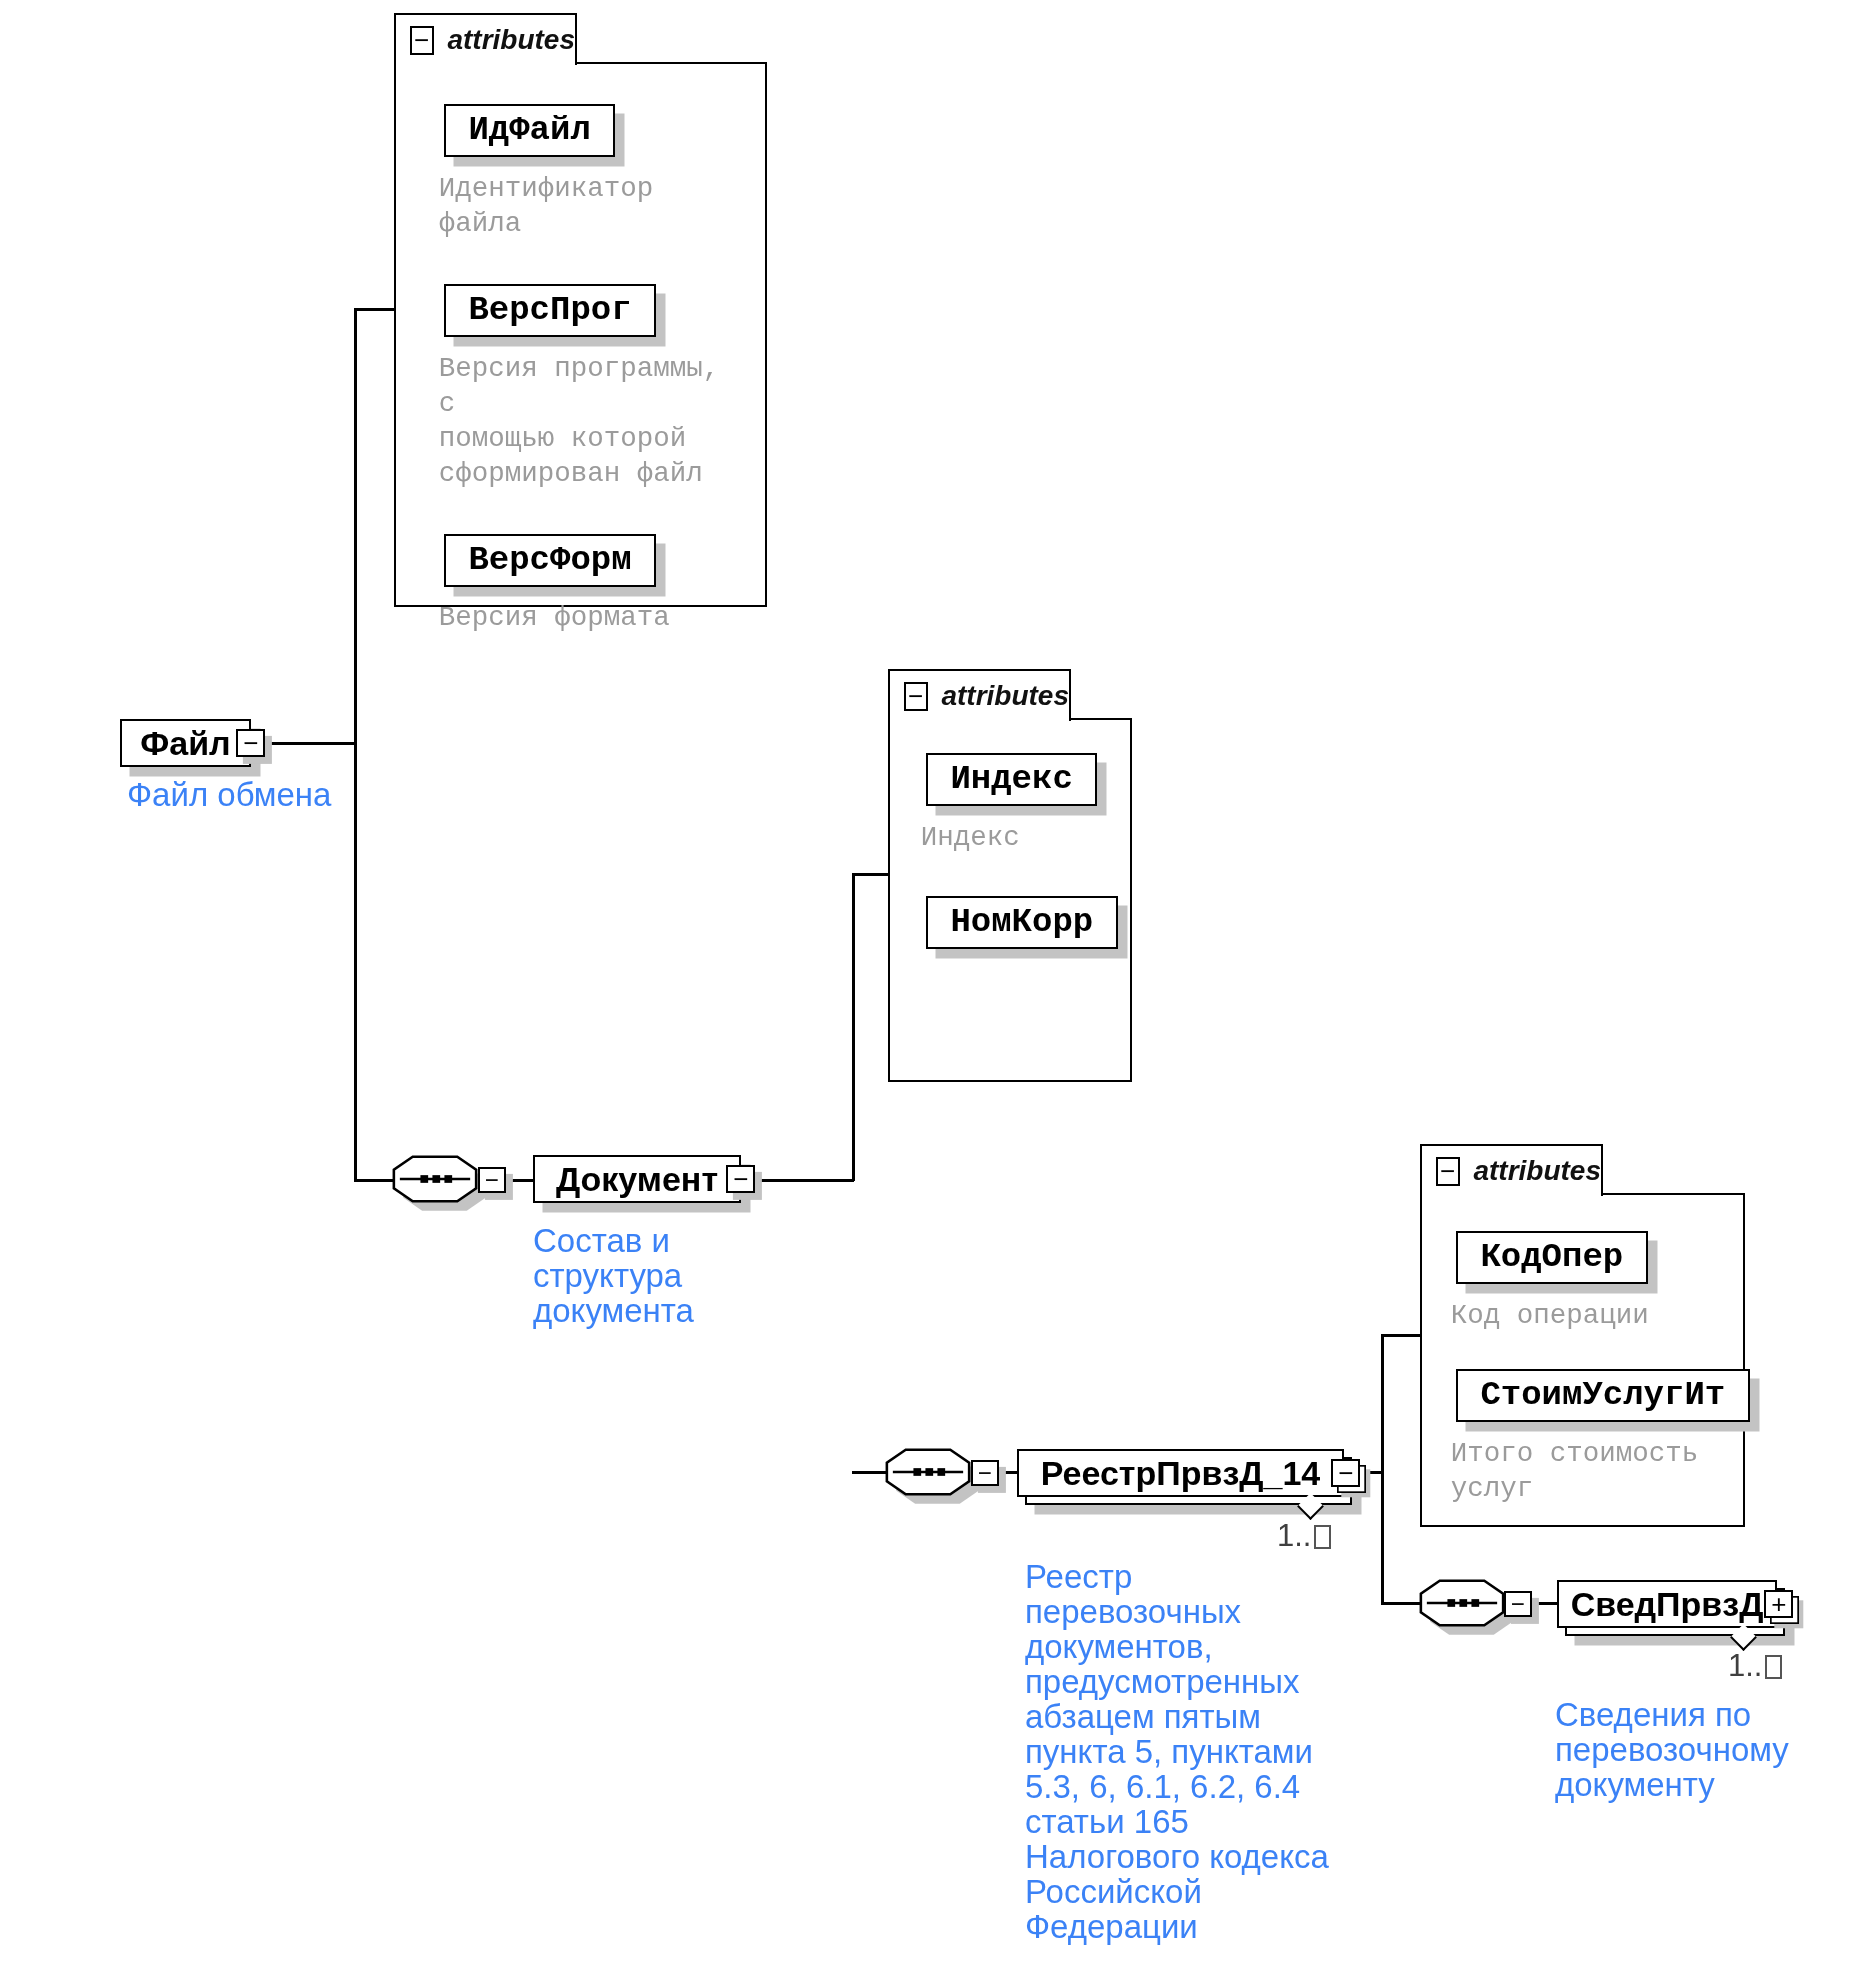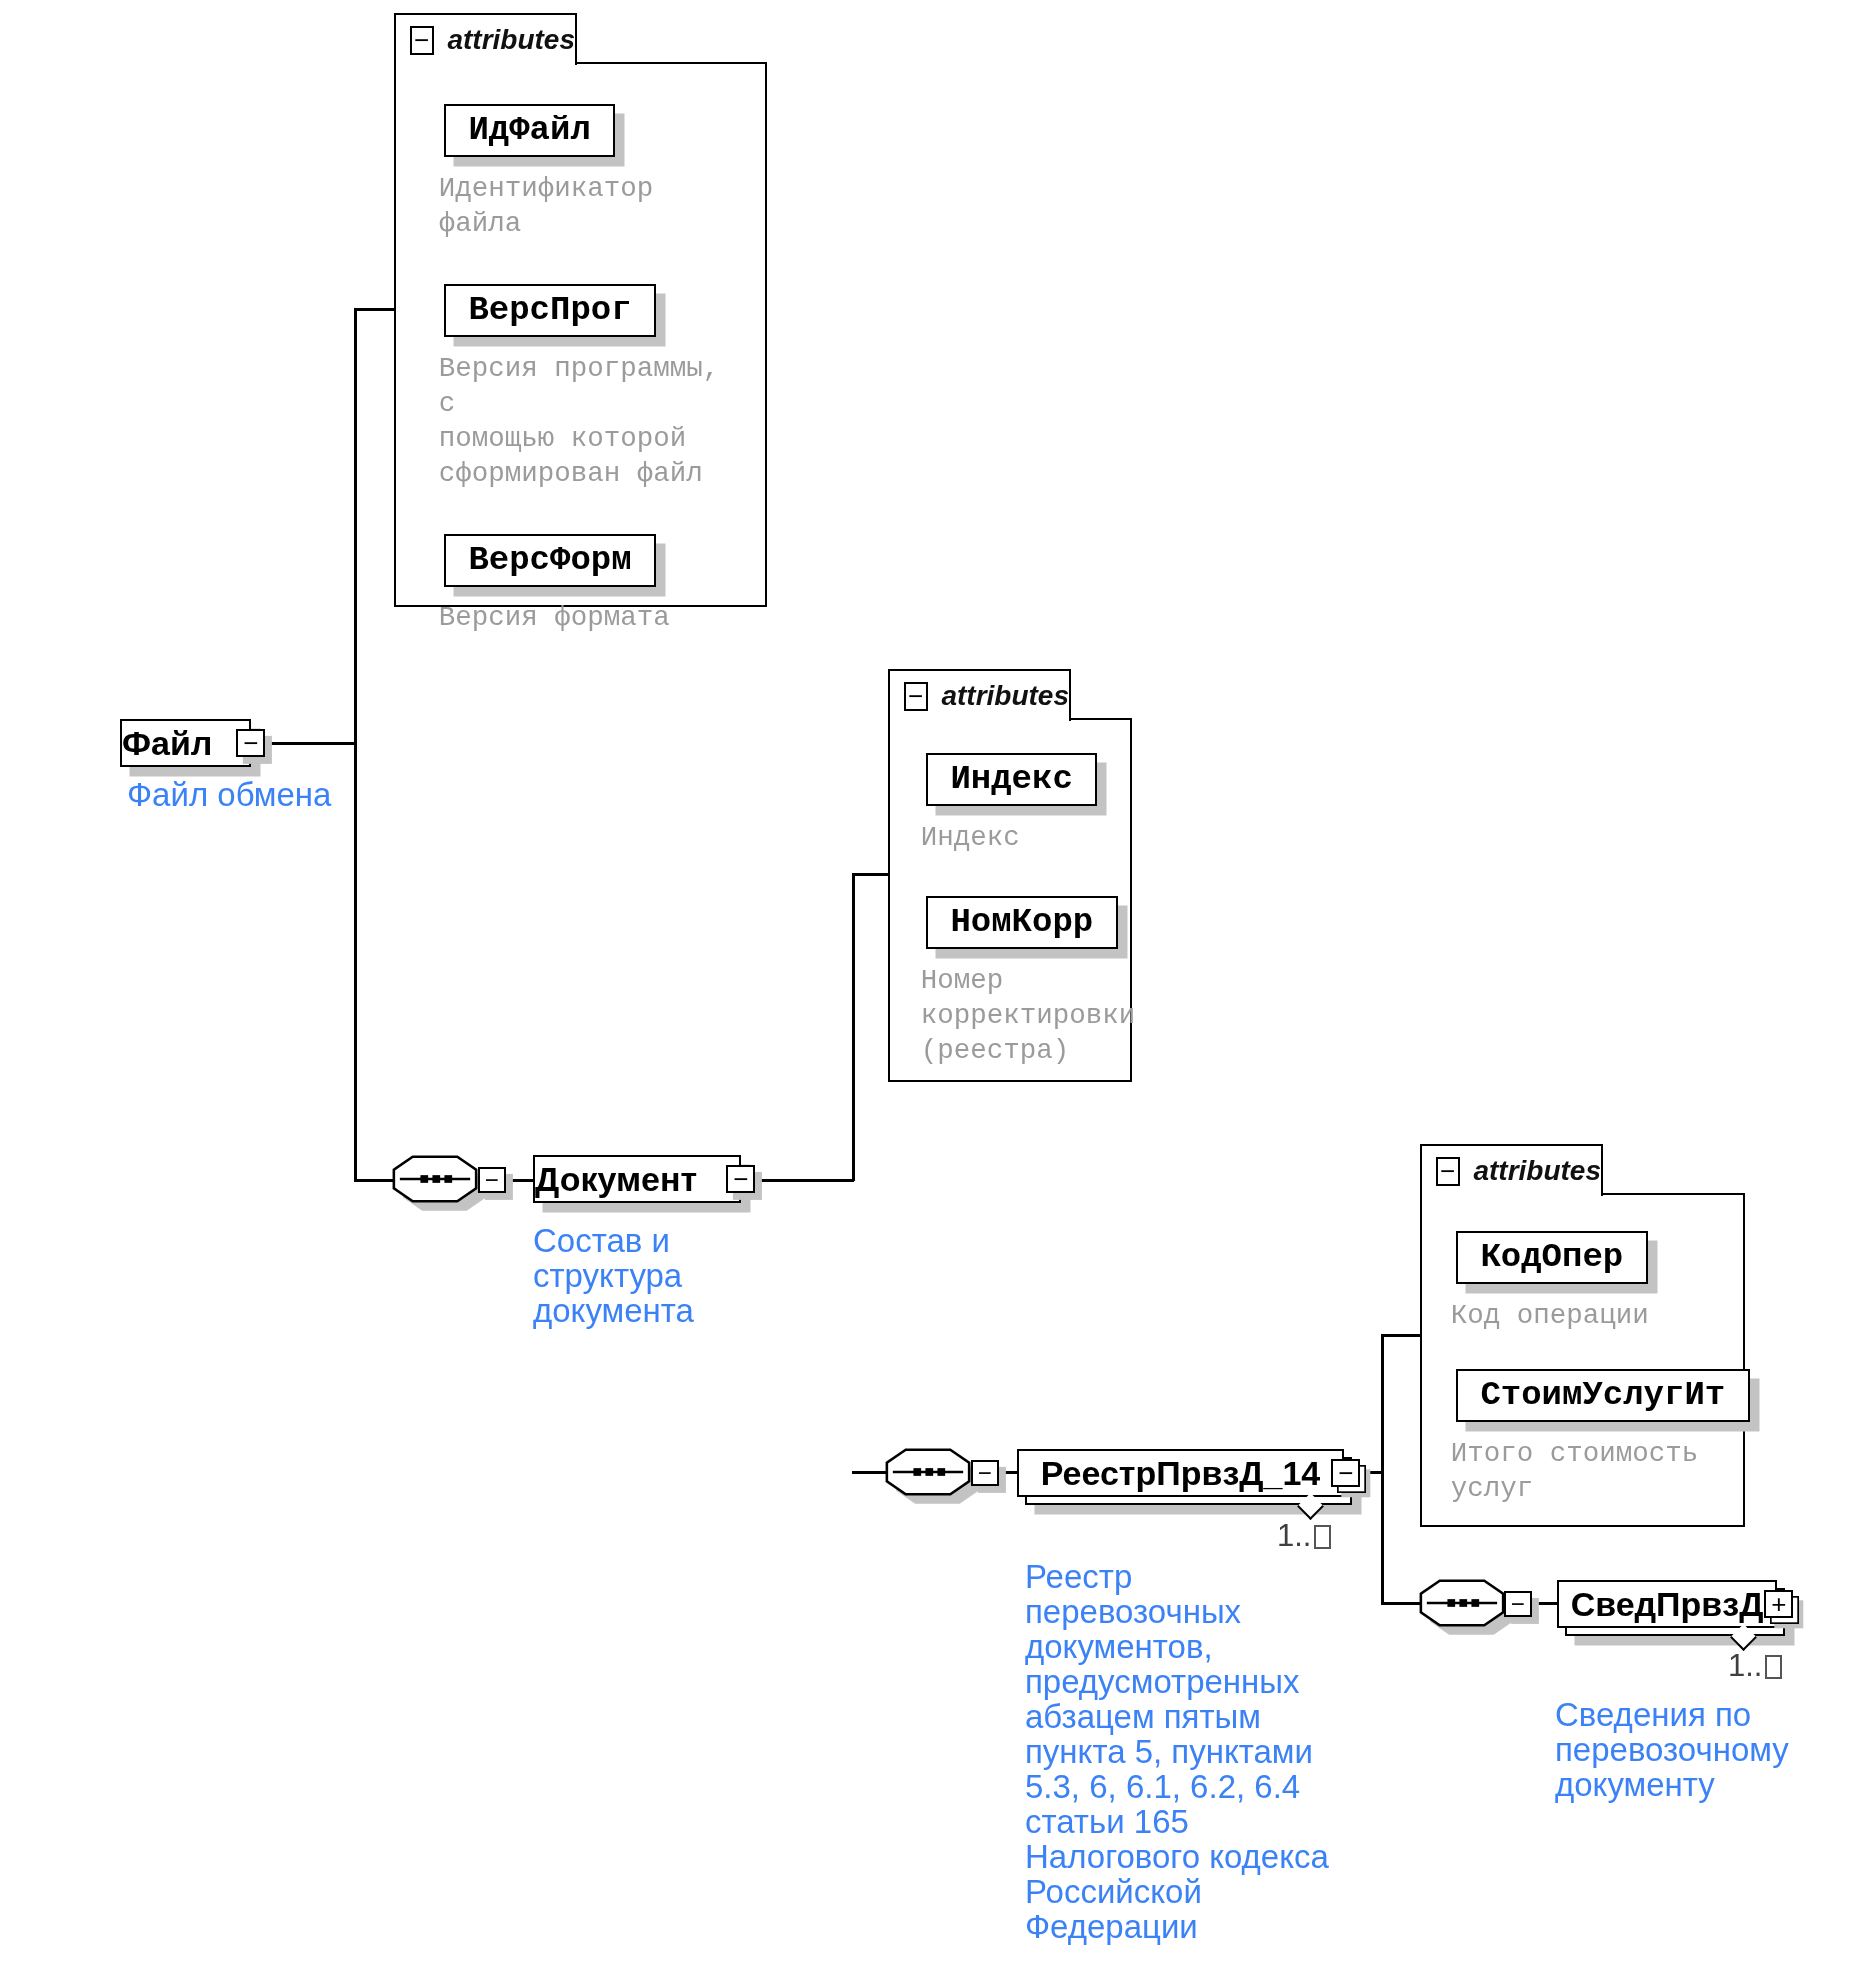--- a/index.html
+++ b/index.html
@@ -6,21 +6,21 @@
   #canvas{position:relative;width:1869px;height:1971px;background:#ffffff;overflow:hidden;
           font-family:"Liberation Sans","DejaVu Sans",sans-serif;}
 
   
   .h-line,.v-line{position:absolute;background:#000;z-index:1;}
   .h-line{height:2.6px;}
   .v-line{width:2.6px;}
 
   
   .name-box{position:absolute;box-sizing:border-box;background:#fff;border:2.6px solid #000;
-            box-shadow:9.5px 9.5px 0 #c3c3c3;z-index:2;display:flex;align-items:center;justify-content:flex-start;}
+            box-shadow:9.5px 9.5px 0 #c3c3c3;z-index:2;display:flex;align-items:center;justify-content:center;}
   .name-text{font-weight:bold;font-size:34px;color:#000;white-space:nowrap;}
 
   
   .multi{position:absolute;z-index:2;}
   .multi .stack{position:absolute;left:7.7px;top:7.7px;width:100%;height:100%;box-sizing:border-box;
                 background:#fff;border:2.6px solid #000;box-shadow:9.5px 9.5px 0 #c3c3c3;}
   .multi .face{position:absolute;left:0;top:0;width:100%;height:100%;box-sizing:border-box;
                background:#fff;border:2.6px solid #000;display:flex;align-items:center;justify-content:center;}
 
   
@@ -132,23 +132,20 @@
     <div class="attr-tab">
       <div class="mini">−</div>
       <span class="word">attributes</span>
     </div>
     <div class="attr-body" style="top:49px;width:244px;height:364px;">
       <div class="attr-inner" style="padding:33px 0 0 36px;">
         <div class="attr-entry">Индекс</div>
         <div class="caption-flow" style="margin:13.8px 0 0 -5.2px;max-width:224px;">Индекс</div>
         <div style="height:41px;"></div>
         <div class="attr-entry">НомКорр</div>
-        <div class="caption-flow" style="margin:13.8px 0 0 -5.2px;max-width:224px;">Номер
-корректировки
-(реестра)</div>
       </div>
     </div>
   </div>
 
   <svg class="seq-svg" style="left:885px;top:1448px;" width="98" height="60" viewBox="0 0 114 70">
     <polygon points="35,13 87,13 109,28 109,50 87,65 35,65 13,50 13,28" fill="#c3c3c3" stroke="none"></polygon>
     <polygon points="24,2 76,2 98,17 98,39 76,54 24,54 2,39 2,17" fill="#ffffff" stroke="#000000" stroke-width="3"></polygon>
     <line x1="9" y1="28" x2="91" y2="28" stroke="#000000" stroke-width="3"></line>
     <rect x="33" y="23.5" width="9" height="9" fill="#000"></rect>
     <rect x="47" y="23.5" width="9" height="9" fill="#000"></rect>

